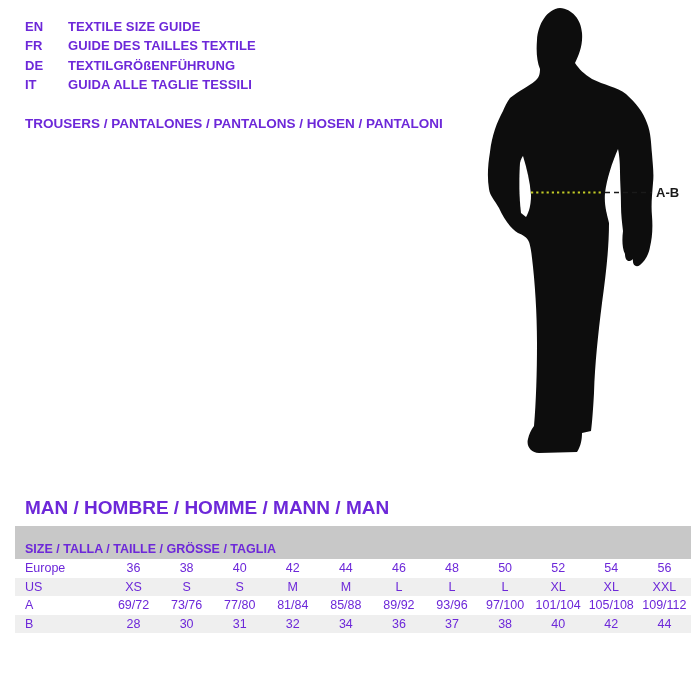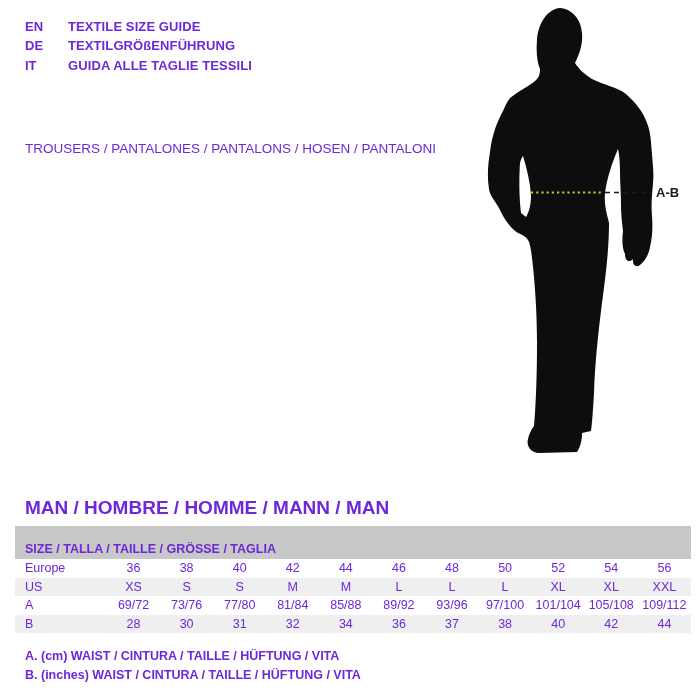--- a/index.html
+++ b/index.html
@@ -6,21 +6,21 @@
   .page {
     position:relative; width:700px; height:700px; background:#ffffff;
     font-family:"Liberation Sans", sans-serif; color:#6d28d9; overflow:hidden;
   }
   
   .lang-list { position:absolute; top:17px; left:25px; }
   .lang-row  { display:flex; align-items:center; height:19.3px; }
   .lang-code { display:inline-block; width:43px; font-weight:bold; font-size:13px; }
   .lang-label{ font-weight:bold; font-size:13px; letter-spacing:0.1px; white-space:nowrap; }
   
-  .category-title { position:absolute; left:25px; top:141px; font-weight:normal; font-size:13.5px; white-space:nowrap; }
+  .category-title { position:absolute; left:25px; top:116px; font-weight:bold; font-size:13.5px; white-space:nowrap; }
   .man-title      { position:absolute; left:25px; top:497px; font-weight:bold; font-size:19px; white-space:nowrap; }
   
   .figure-svg { position:absolute; left:478px; top:2px; }
   
   .size-table {
     position:absolute; left:15px; top:526px; width:676px;
     border-collapse:collapse; table-layout:fixed;
   }
   .size-table th {
     height:21px; text-align:left; padding:12px 0 0 10px;
@@ -34,20 +34,24 @@
 </style>
 </head>
 <body>
 
 <div class="page">
 
   <div class="lang-list">
       <div class="lang-row">
         <span class="lang-code">EN</span>
         <span class="lang-label">TEXTILE SIZE GUIDE</span>
+      </div>
+      <div class="lang-row">
+        <span class="lang-code">FR</span>
+        <span class="lang-label">GUIDE DES TAILLES TEXTILE</span>
       </div>
       <div class="lang-row">
         <span class="lang-code">DE</span>
         <span class="lang-label">TEXTILGRÖßENFÜHRUNG</span>
       </div>
       <div class="lang-row">
         <span class="lang-code">IT</span>
         <span class="lang-label">GUIDA ALLE TAGLIE TESSILI</span>
       </div>
     </div>
@@ -160,18 +164,14 @@
           <td>36</td>
           <td>37</td>
           <td>38</td>
           <td>40</td>
           <td>42</td>
           <td>44</td>
         </tr>
       </tbody>
   </table>
 
-  <div class="footnotes">
-    <div class="footnote">A. (cm) WAIST / CINTURA / TAILLE / HÜFTUNG / VITA</div>
-    <div class="footnote">B. (inches) WAIST / CINTURA / TAILLE / HÜFTUNG / VITA</div>
-  </div>
 
 </div>
 
 </body></html>

